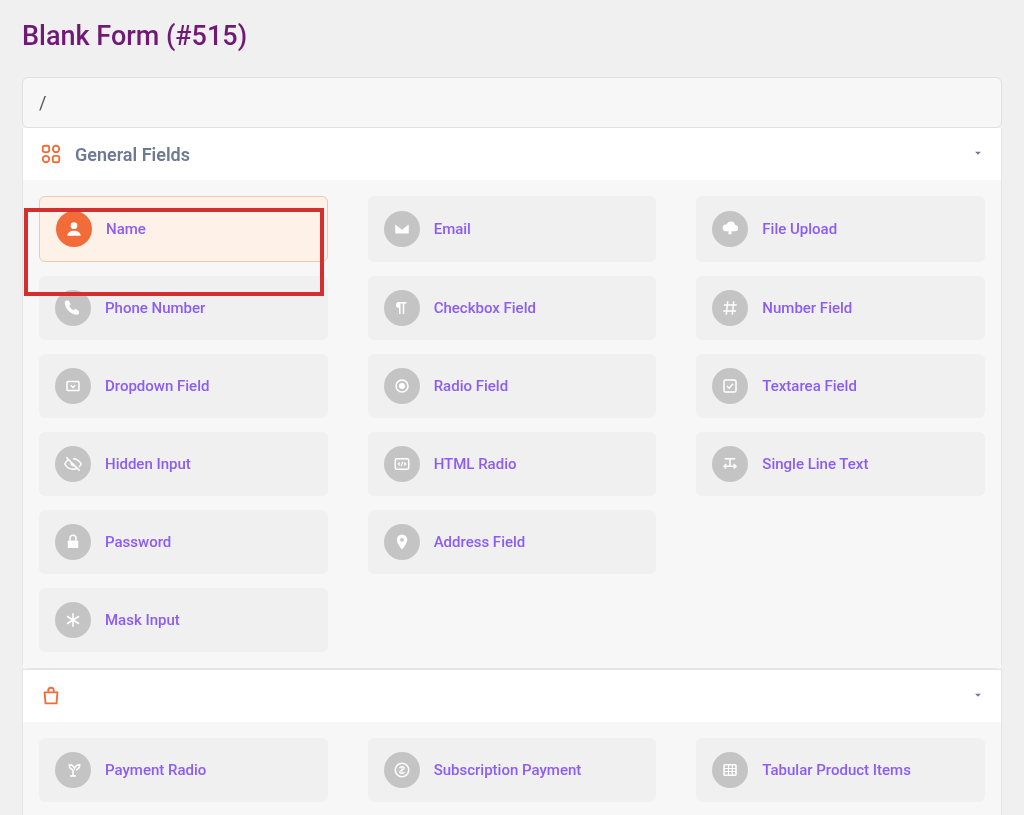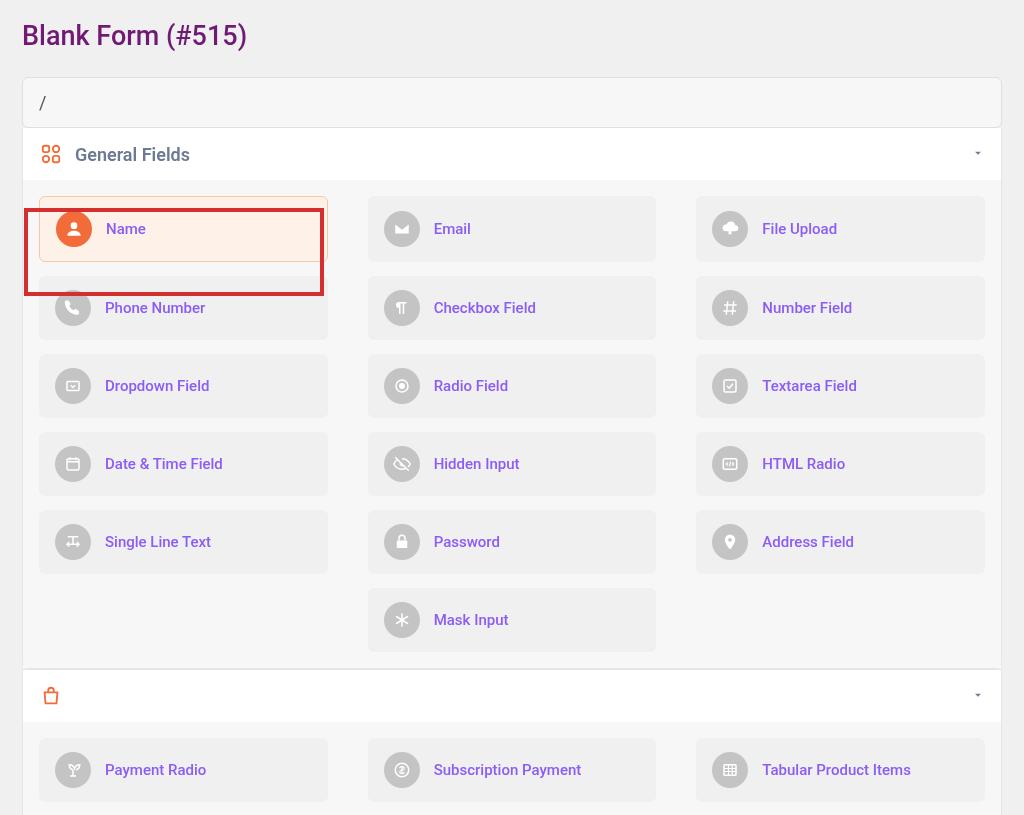--- a/index.html
+++ b/index.html
@@ -244,29 +244,20 @@
       <div class="field-item">
         <span class="field-icon gray">
           <svg width="18" height="18" viewBox="0 0 24 24">
               <rect x="4" y="4" width="16" height="16" rx="2" fill="none" stroke="#fff" stroke-width="2"></rect>
               <path d="M8 12l3 3 5-6" stroke="#fff" stroke-width="2" fill="none"></path>
             </svg>
         </span>
         <span class="field-label">Textarea Field</span>
       </div>
 
-      <div class="field-item">
-        <span class="field-icon gray">
-          <svg width="18" height="18" viewBox="0 0 24 24">
-              <rect x="4" y="5" width="16" height="15" rx="2" fill="none" stroke="#fff" stroke-width="2"></rect>
-              <path d="M4 9h16M8 3v4M16 3v4" stroke="#fff" stroke-width="2"></path>
-            </svg>
-        </span>
-        <span class="field-label">Date &amp; Time Field</span>
-      </div>
 
       <div class="field-item">
         <span class="field-icon gray">
           <svg width="18" height="18" viewBox="0 0 24 24">
               <path d="M3 3l18 18M10 10a3 3 0 004 4M6 6C3 8 1 12 1 12s4 7 11 7c2 0 3.5-.5 5-1.3M12 5c7 0 11 7 11 7s-1 2-3 4" stroke="#fff" stroke-width="2" fill="none"></path>
             </svg>
         </span>
         <span class="field-label">Hidden Input</span>
       </div>
 

